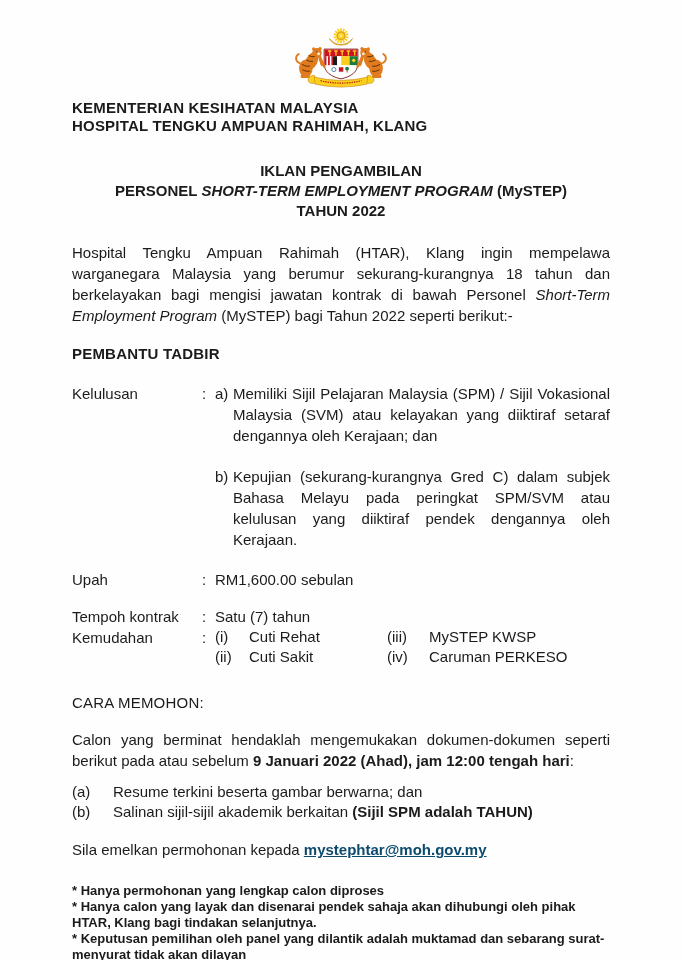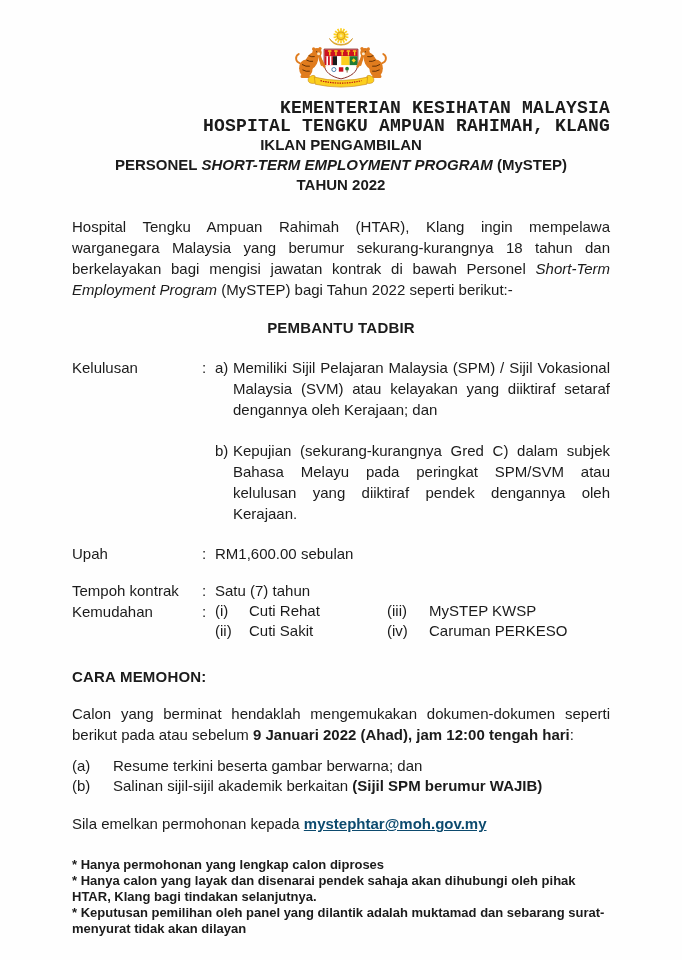--- a/index.html
+++ b/index.html
@@ -7,37 +7,37 @@
   body { width:682px; height:960px; font-family:"Liberation Sans", sans-serif; }
   .page {
     position:relative; width:682px; height:960px; background:#fefefe;
     color:#1b1b1b; padding:26px 72px 0 72px; overflow:hidden;
     font-size:15px; line-height:21px;
   }
   .b { font-weight:bold; }
   .i { font-style:italic; }
   .logo-wrap { text-align:center; margin-bottom:4px; }
   .logo-wrap svg { width:98px; height:64px; }
-  .org-line { font-weight:bold; font-size:18px; line-height:18px; text-align:right; letter-spacing:0.2px;font-family:Liberation Mono, monospace; }
-  .title-block { text-align:center; font-weight:bold; font-size:15px; line-height:20px; }
+  .org-line { font-weight:bold; font-size:15px; line-height:18px; text-align:left; letter-spacing:0.2px; }
+  .title-block { margin-top:26px; text-align:center; font-weight:bold; font-size:15px; line-height:20px; }
   .intro { margin-top:21px; text-align:justify; }
-  .position-title { margin-top:17px; font-weight:bold; letter-spacing:0.2px;text-align:center; }
+  .position-title { margin-top:17px; font-weight:bold; letter-spacing:0.2px; }
   .detail-row { display:grid; grid-template-columns:130px 13px 1fr; }
   .mt-sec { margin-top:19px; }
   .detail-label { }
   .detail-colon { }
   .lettered-item { display:flex; }
   .lettered-item + .lettered-item { margin-top:20px; }
   .lettered-item .marker { width:18px; flex:none; }
   .lettered-item .itext { flex:1; text-align:justify; }
   .kemudahan-grid {
     display:grid; grid-template-columns:34px 138px 42px 1fr;
     line-height:20px; row-gap:0;
   }
-  .cara-heading { margin-top:25px; font-weight:bold; letter-spacing:0.2px; }
+  .cara-heading { margin-top:25px; font-weight:normal; letter-spacing:0.2px; }
   .cara-intro { margin-top:16px; text-align:justify; }
   .cara-list { margin-top:11px; }
   .cara-item { display:grid; grid-template-columns:41px 1fr; line-height:20px; }
   .email-line { margin-top:17px; }
   .email-link { color:#0c4a6e; font-weight:bold; text-decoration:underline; }
   .footnotes { margin-top:23px; font-weight:bold; font-size:13px; line-height:16px; }
   .footnote { }
 </style>
 </head>
 <body>
@@ -192,21 +192,21 @@
   <div class="cara-heading">CARA MEMOHON:</div>
   <p class="cara-intro"><span>Calon yang berminat hendaklah mengemukakan dokumen-dokumen seperti berikut pada atau sebelum </span><span class="b">9 Januari 2022 (Ahad), jam 12:00 tengah hari</span><span>:</span></p>
 
   <div class="cara-list">
     <div class="cara-item">
       <span>(a)</span>
       <span><span>Resume terkini beserta gambar berwarna; dan</span></span>
     </div>
     <div class="cara-item">
       <span>(b)</span>
-      <span><span>Salinan sijil-sijil akademik berkaitan </span><span class="b">(Sijil SPM berumur WAJIB)</span></span>
+      <span><span>Salinan sijil-sijil akademik berkaitan </span><span class="b">(Sijil SPM adalah TAHUN)</span></span>
     </div>
   </div>
 
   <div class="email-line">
     <span>Sila emelkan permohonan kepada </span><a class="email-link" href="#">mystephtar@moh.gov.my</a>
   </div>
 
   <div class="footnotes">
     <div class="footnote">* Hanya permohonan yang lengkap calon diproses</div>
     <div class="footnote">* Hanya calon yang layak dan disenarai pendek sahaja akan dihubungi oleh pihak HTAR, Klang bagi tindakan selanjutnya.</div>

